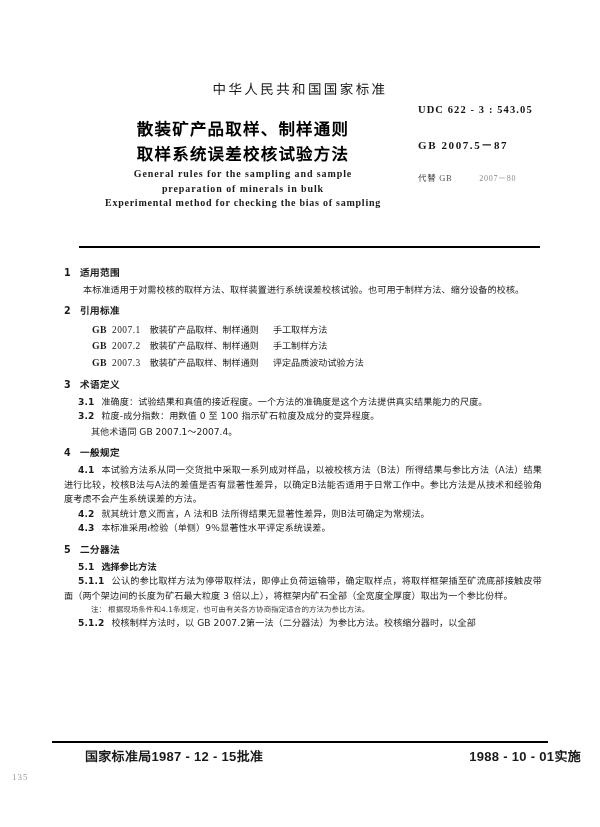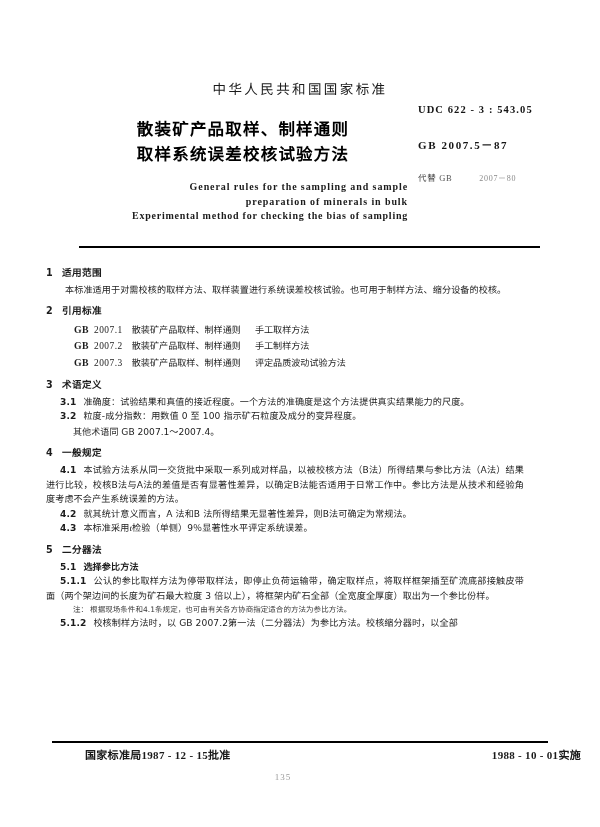--- a/index.html
+++ b/index.html
@@ -51,29 +51,27 @@
   }
   .title-cn {
     font-family: "DejaVu Sans", "Liberation Sans", sans-serif;
     font-size: 16.5px;
     font-weight: bold;
     letter-spacing: 1.2px;
     line-height: 25px;
     color: #000;
   }
   .title-en {
-    margin-top: 13px;
     font-family: "Liberation Serif", "DejaVu Serif", serif;
     font-size: 10px;
     font-weight: bold;
     line-height: 14.5px;
     letter-spacing: 0.9px;
     color: #1b1b1b;
     white-space: nowrap;
-    text-align: right;
   }
   .title-en .line3 { letter-spacing: 0.75px; }
 
   
   .codes {
     position: absolute;
     top: 104px;
     left: 418px;
     width: 170px;
     text-align: left;
@@ -115,21 +113,21 @@
     left: 79px;
     width: 461px;
     height: 2px;
     background: #000;
   }
 
   
   .body {
     position: absolute;
     top: 266px;
-    left: 46px;
+    left: 64px;
     width: 478px;
     font-family: "DejaVu Sans", "Liberation Sans", sans-serif;
     font-size: 9.1px;
     line-height: 14.6px;
     color: #1c1c1c;
     text-align: justify;
   }
 
   .h1 {
     font-weight: bold;
@@ -206,40 +204,39 @@
     left: 52px;
     width: 496px;
     height: 1.6px;
     background: #000;
   }
   .footer {
     position: absolute;
     top: 746px;
     left: 52px;
     width: 496px;
-    font-family: Liberation Serif, serif;
-    font-size: 11px;
+    font-family: Liberation Sans, sans-serif;
+    font-size: 13px;
     font-weight: bold;
     color: #1a1a1a;
     display: flex;
     justify-content: space-between;
     letter-spacing: 0.3px;
     padding-left: 33px;
   }
   .page-number {
     position: absolute;
     top: 772px;
     left: 12px;
     width: 518px;
-    text-align: center;
+    text-align: left;
     font-family: "Liberation Serif", "DejaVu Serif", serif;
     font-size: 9px;
     color: #9a9a9a;
     letter-spacing: 1px;
-    margin-left: 12px;
   }
 </style>
 </head>
 <body>
 
 <div class="page">
 
   <div class="masthead">
     <div class="nation">中华人民共和国国家标准</div>
   </div>

